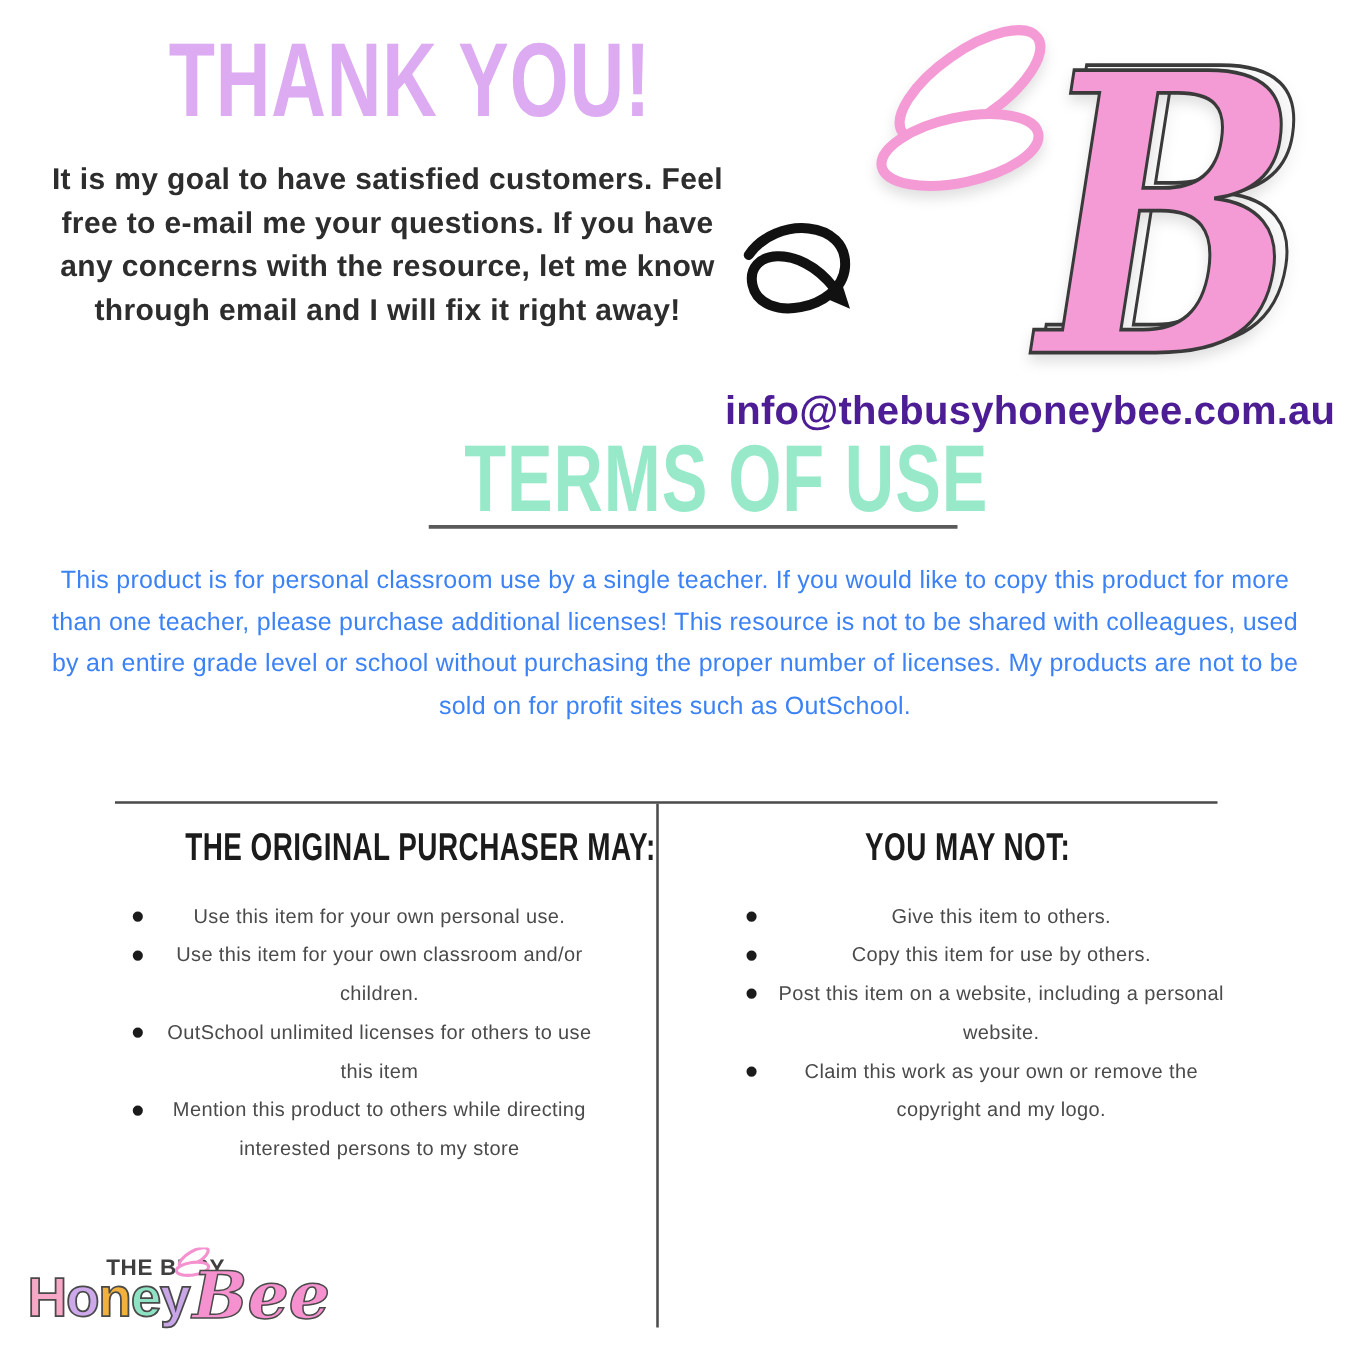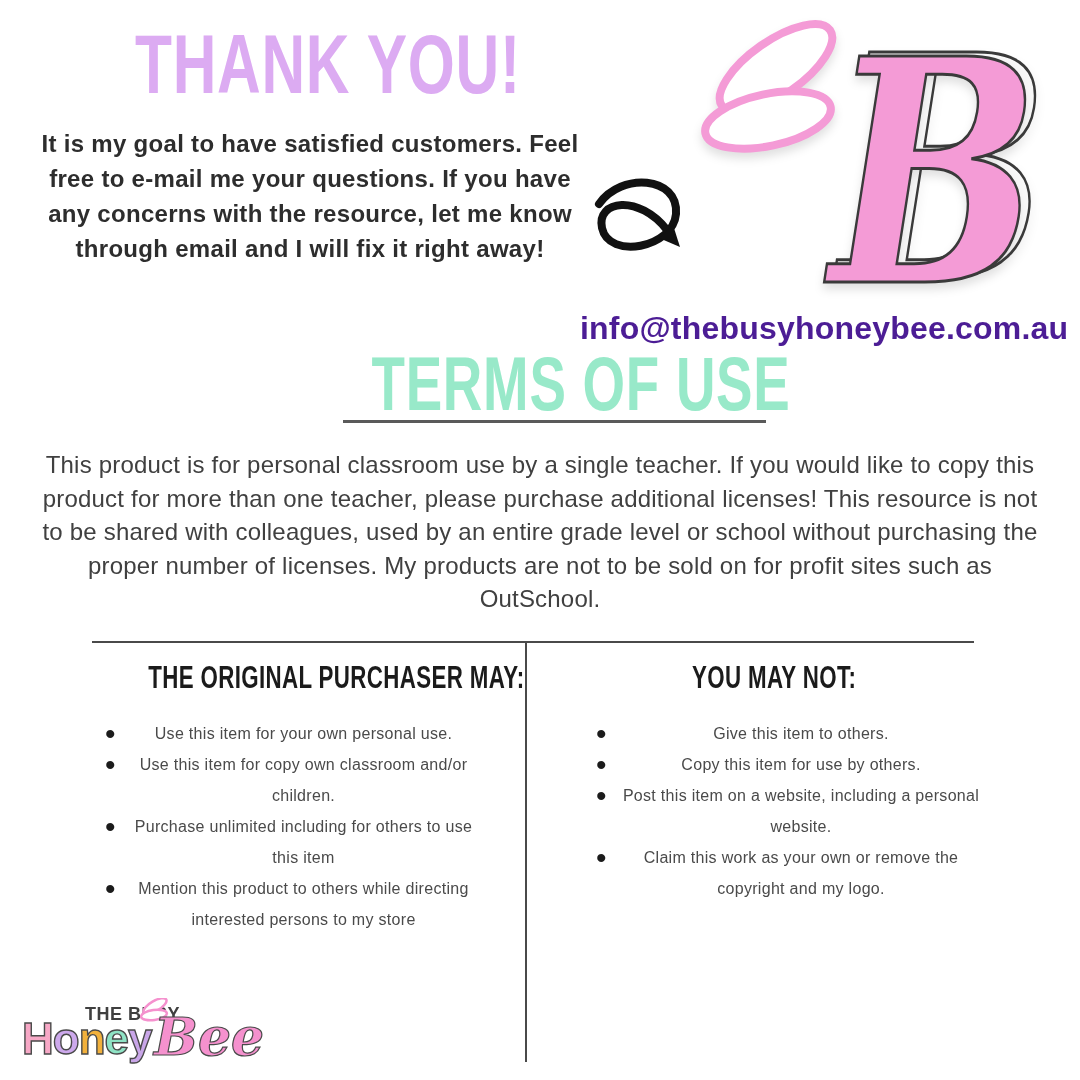--- a/index.html
+++ b/index.html
@@ -28,21 +28,21 @@
   
   .b-logo { position:absolute; left:688px; top:6px; width:374px; height:292px;
             filter:drop-shadow(0 6px 5px rgba(0,0,0,0.12)); }
 
   
   .email { position:absolute; top:310px; left:580px; width:460px; text-align:center;
            font-size:32px; font-weight:bold; color:#4c1d95; letter-spacing:0.2px; }
 
   
   .terms-body { position:absolute; left:38px; top:448px; width:1004px;
-                font-size:24px; line-height:33.5px; color:#404040; text-align:center;
+                font-size:20px; line-height:33.5px; color:#3b82f6; text-align:center;
                 letter-spacing:0.2px; }
 
   
   .hr-line { position:absolute; left:92px; top:641px; width:882px; height:2px; background:#4a4a4a; }
   .vr-line { position:absolute; left:525px; top:643px; width:2px; height:419px; background:#4a4a4a; }
 
   
   .col { position:absolute; top:660px; }
   .col-left  { left:75px;  width:435px; }
   .col-right { left:538px; width:472px; }
@@ -105,22 +105,22 @@
 
   <div class="hr-line"></div>
   <div class="vr-line"></div>
 
   <div class="col col-left">
     <div class="col-header">
       <span class="display">THE ORIGINAL PURCHASER MAY:</span>
     </div>
     <ul>
       <li>Use this item for your own personal use.</li>
-      <li>Use this item for copy own classroom and/or children.</li>
-      <li>Purchase unlimited including for others to use this item</li>
+      <li>Use this item for your own classroom and/or children.</li>
+      <li>OutSchool unlimited licenses for others to use this item</li>
       <li>Mention this product to others while directing interested persons to my store</li>
     </ul>
   </div>
 
   <div class="col col-right">
     <div class="col-header">
       <span class="display">YOU MAY NOT:</span>
     </div>
     <ul>
       <li>Give this item to others.</li>

